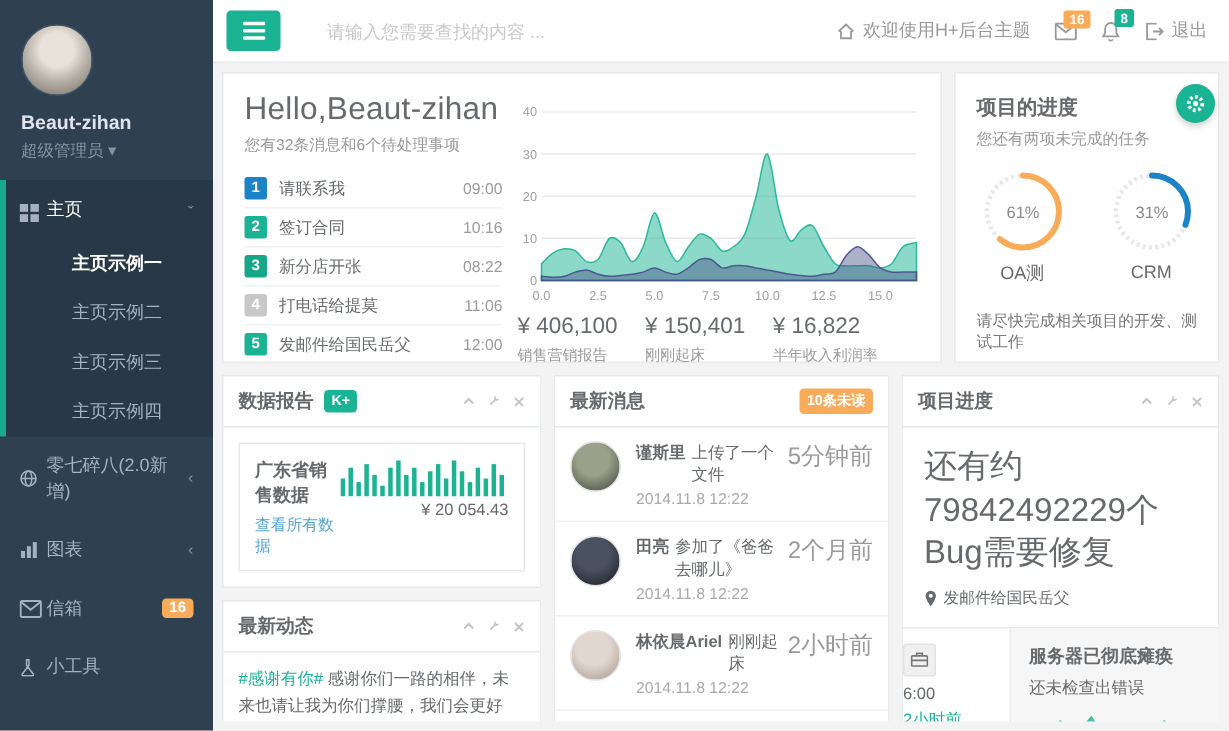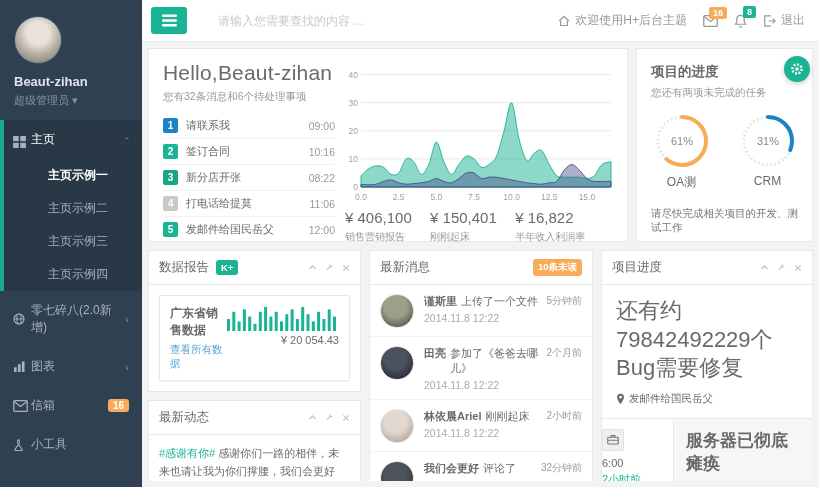--- a/index.html
+++ b/index.html
@@ -71,21 +71,21 @@
   .donut .dlabel { font-size:12px; color:#676a6c; margin-top:4px; }
   .note { font-size:10.5px; color:#777; margin-top:16px; }
 
   
   .row2 { display:flex; gap:8px; margin-top:8px; height:231px; }
   .col { display:flex; flex-direction:column; gap:8px; overflow:hidden; }
   .c1 { flex:0 0 213px; } .c2 { flex:0 0 224px; } .c3 { flex:1; }
   .ibox { background:#fff; border:1px solid #e7eaec; }
   .grow { flex:1; }
   .ihead { display:flex; align-items:center; padding:8px 10px; border-bottom:1px solid #e7eaec; }
-  .ititle { font-size:12.5px; font-weight:normal; color:#676a6c; }
+  .ititle { font-size:12.5px; font-weight:bold; color:#676a6c; }
   .hbadge { font-size:9.5px; color:#fff; font-weight:bold; padding:2px 5px; border-radius:3px; margin-left:7px; }
   .itools { margin-left:auto; display:flex; gap:8px; color:#c4c4c4; align-items:center; }
   .itools span { cursor:pointer; }
 
   .report-body { padding:10px; }
   .inner-box { border:1px solid #e7eaec; box-shadow:0 1px 2px rgba(0,0,0,.05); padding:9px 10px; display:flex; }
   .rleft { flex:1; }
   .rtitle { font-size:12px; font-weight:bold; color:#676a6c;font-family:Liberation Mono, monospace; }
   .rlink { font-size:10.5px; color:#56a5d4; margin-top:4px; cursor:pointer; }
   .rright { text-align:right; }
@@ -93,36 +93,36 @@
 
   .feed-body { padding:10px; font-size:11px; line-height:1.6; color:#676a6c; }
   .ftag { color:#1ab394; cursor:pointer; }
 
   .msg-item { display:flex; padding:9px 10px 8px; border-bottom:1px solid #eff1f3; cursor:pointer; }
   .mavatar { width:34px; height:34px; border-radius:50%; flex:0 0 34px; margin-right:10px; border:1px solid #e4e4e4; }
   .mbody { flex:1; font-size:11px; }
   .mline { display:flex; }
   .mname { font-weight:bold; color:#676a6c; margin-right:4px; white-space:nowrap; }
   .maction { color:#676a6c; }
-  .mago { margin-left:auto; color:#9a9a9a; font-size:10px; white-space:nowrap; padding-left:6px; }
+  .mago { margin-left:auto; color:#9a9a9a; font-size:16px; white-space:nowrap; padding-left:6px; }
   .mdate { color:#aaa; font-size:10.5px; margin-top:3px; }
 
   .proj-head { padding:12px 14px 12px; }
   .headline { font-size:22px; color:#676a6c; line-height:1.3; }
   .loc { font-size:10.5px; color:#676a6c; margin-top:9px; display:flex; align-items:center; gap:4px; }
   #timeline { border-top:1px solid #e7eaec; }
   .titem { display:flex; }
   .tleft { flex:0 0 72px; padding:10px 10px 10px 0; border-right:1px solid #e7eaec; }
   .ticonbox { display:inline-flex; width:22px; height:22px; background:#f0f0f0; border:1px solid #e2e2e2;
     border-radius:2px; align-items:center; justify-content:center; color:#777; }
   .ttime2 { font-size:11px; color:#676a6c; margin-top:6px; }
   .tago { font-size:11px; color:#1ab394; margin-top:3px; }
   .tcontent { flex:1; padding:10px 12px; }
   .tcontent.shaded { background:#f6f6f6; }
-  .tctitle { font-size:17px; font-weight:bold; color:#676a6c; }
+  .tctitle { font-size:12px; font-weight:bold; color:#676a6c; }
   .tctext { font-size:11px; color:#676a6c; margin-top:5px; }
   .tspark { margin-top:7px; }
 </style>
 </head>
 <body>
 
 <div>
 
   <aside class="sidebar">
     <div class="profile">

